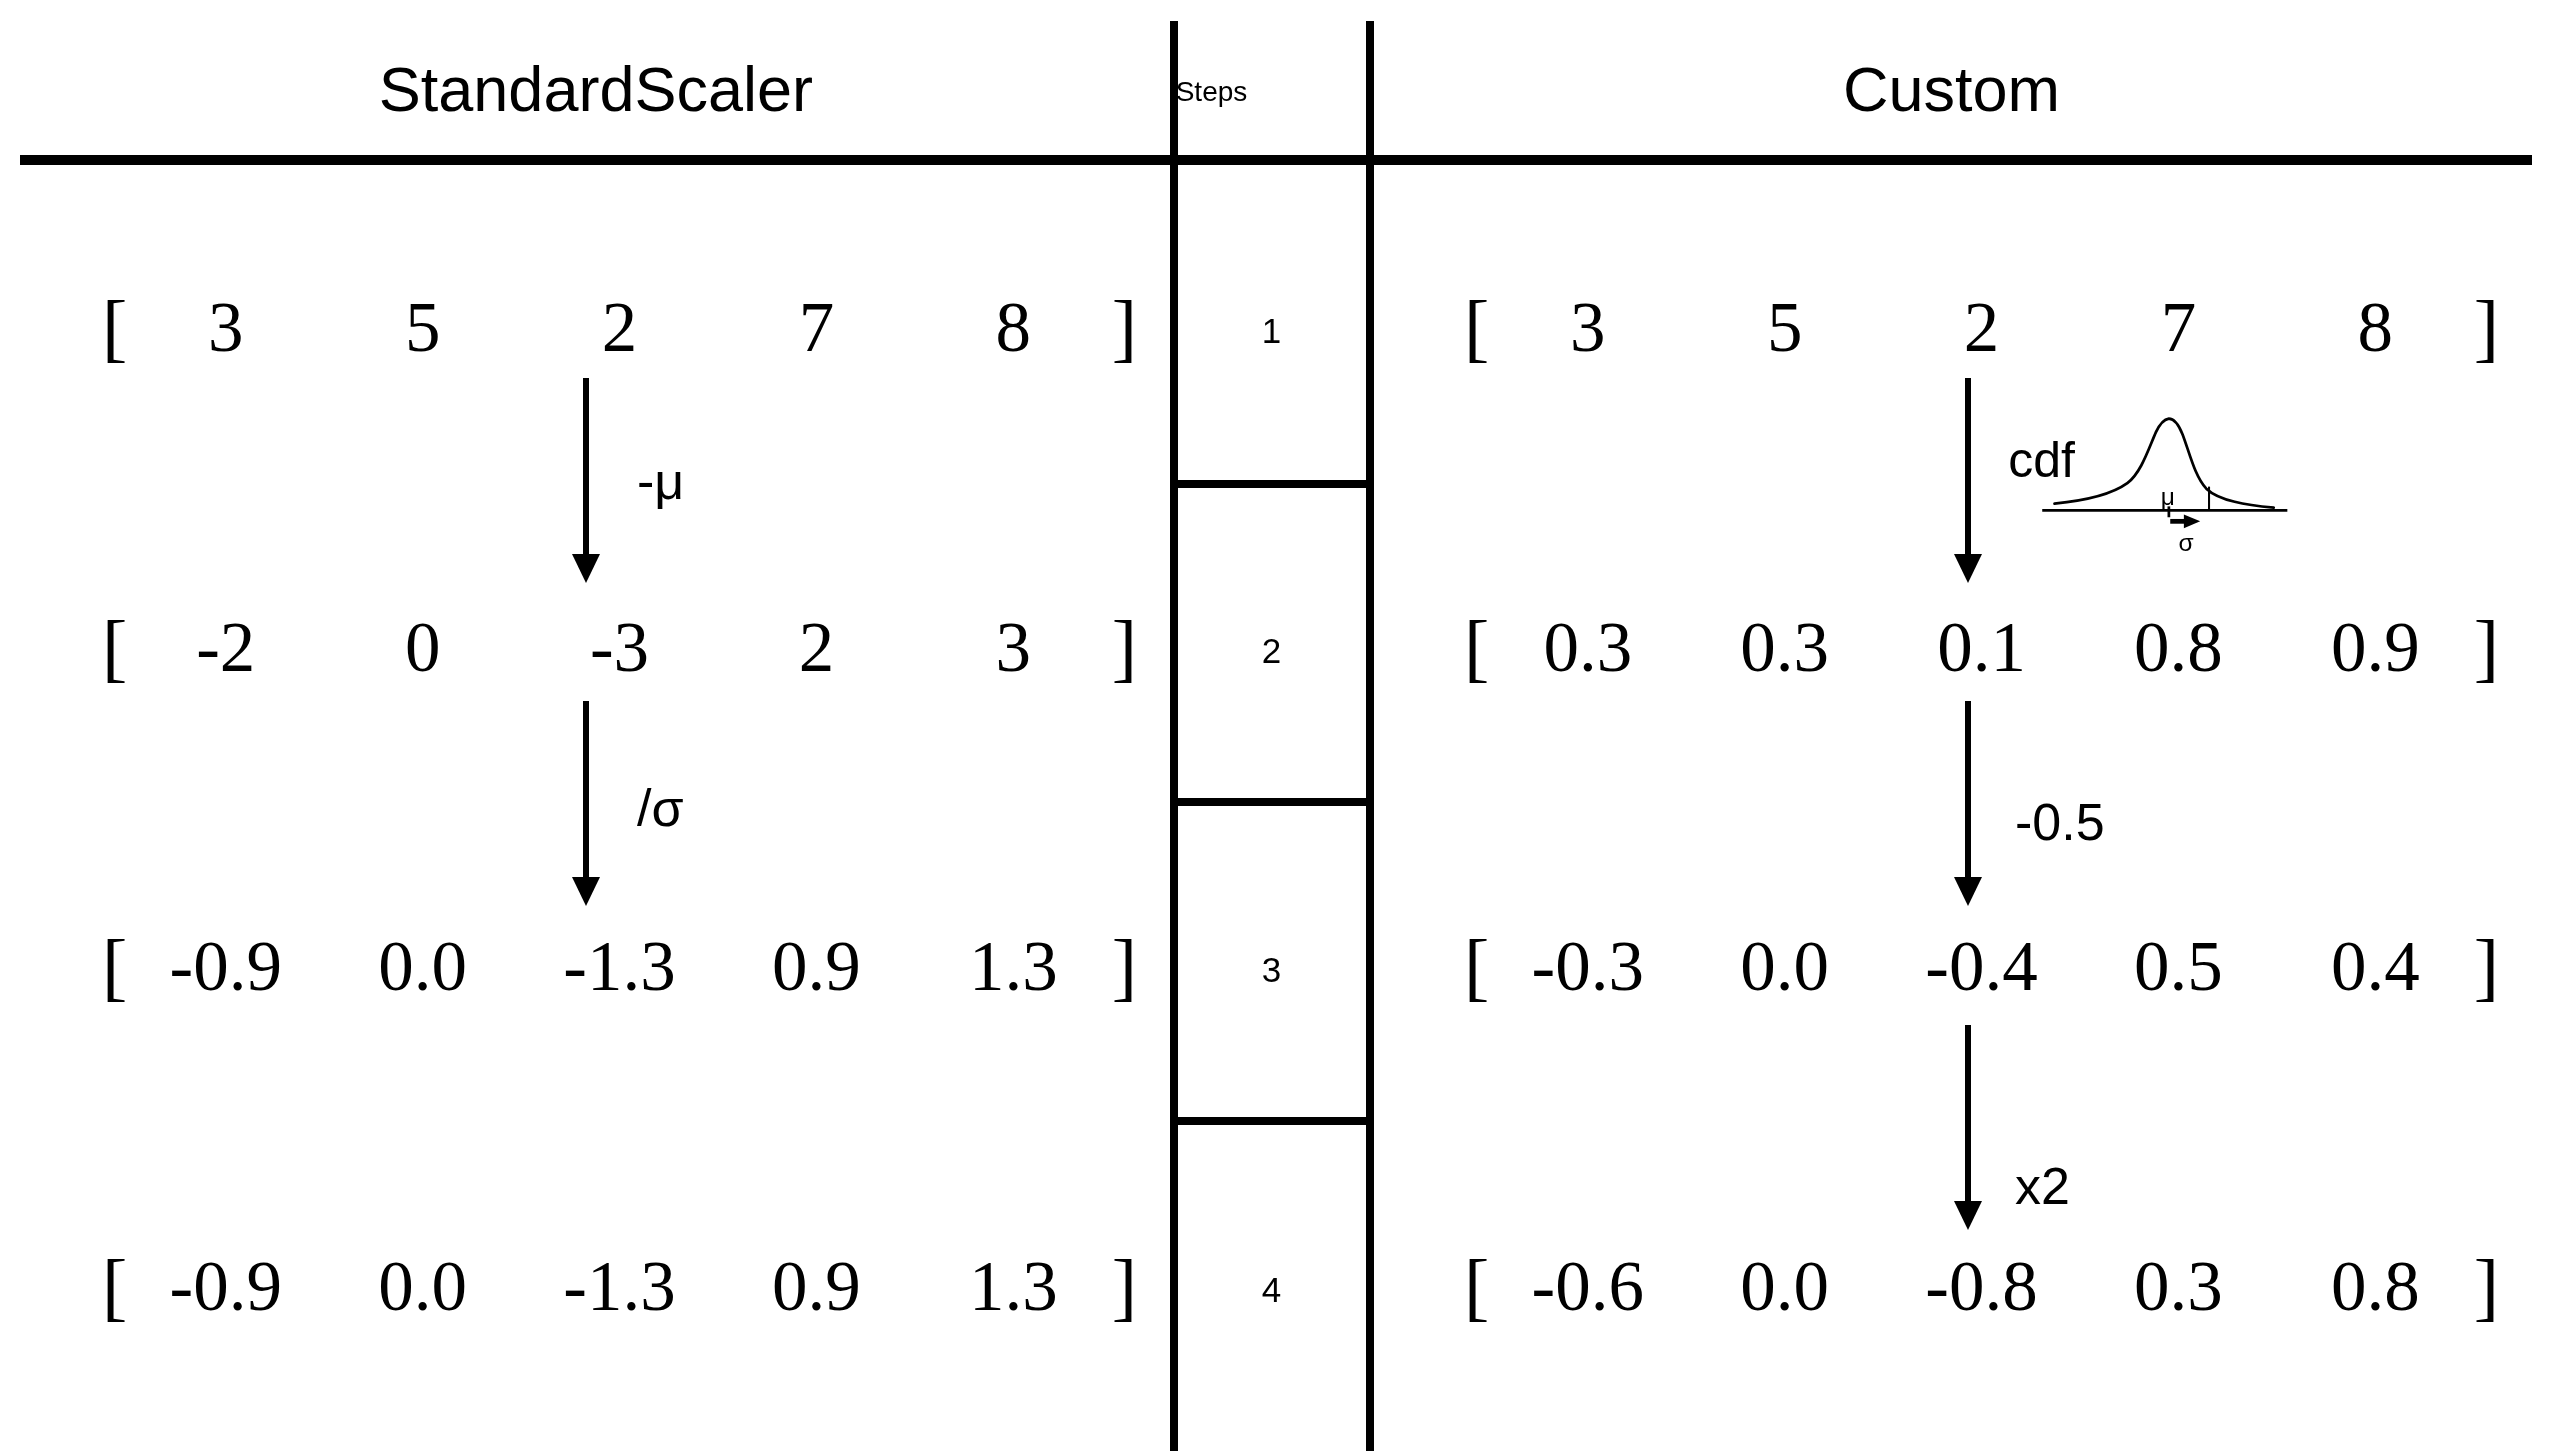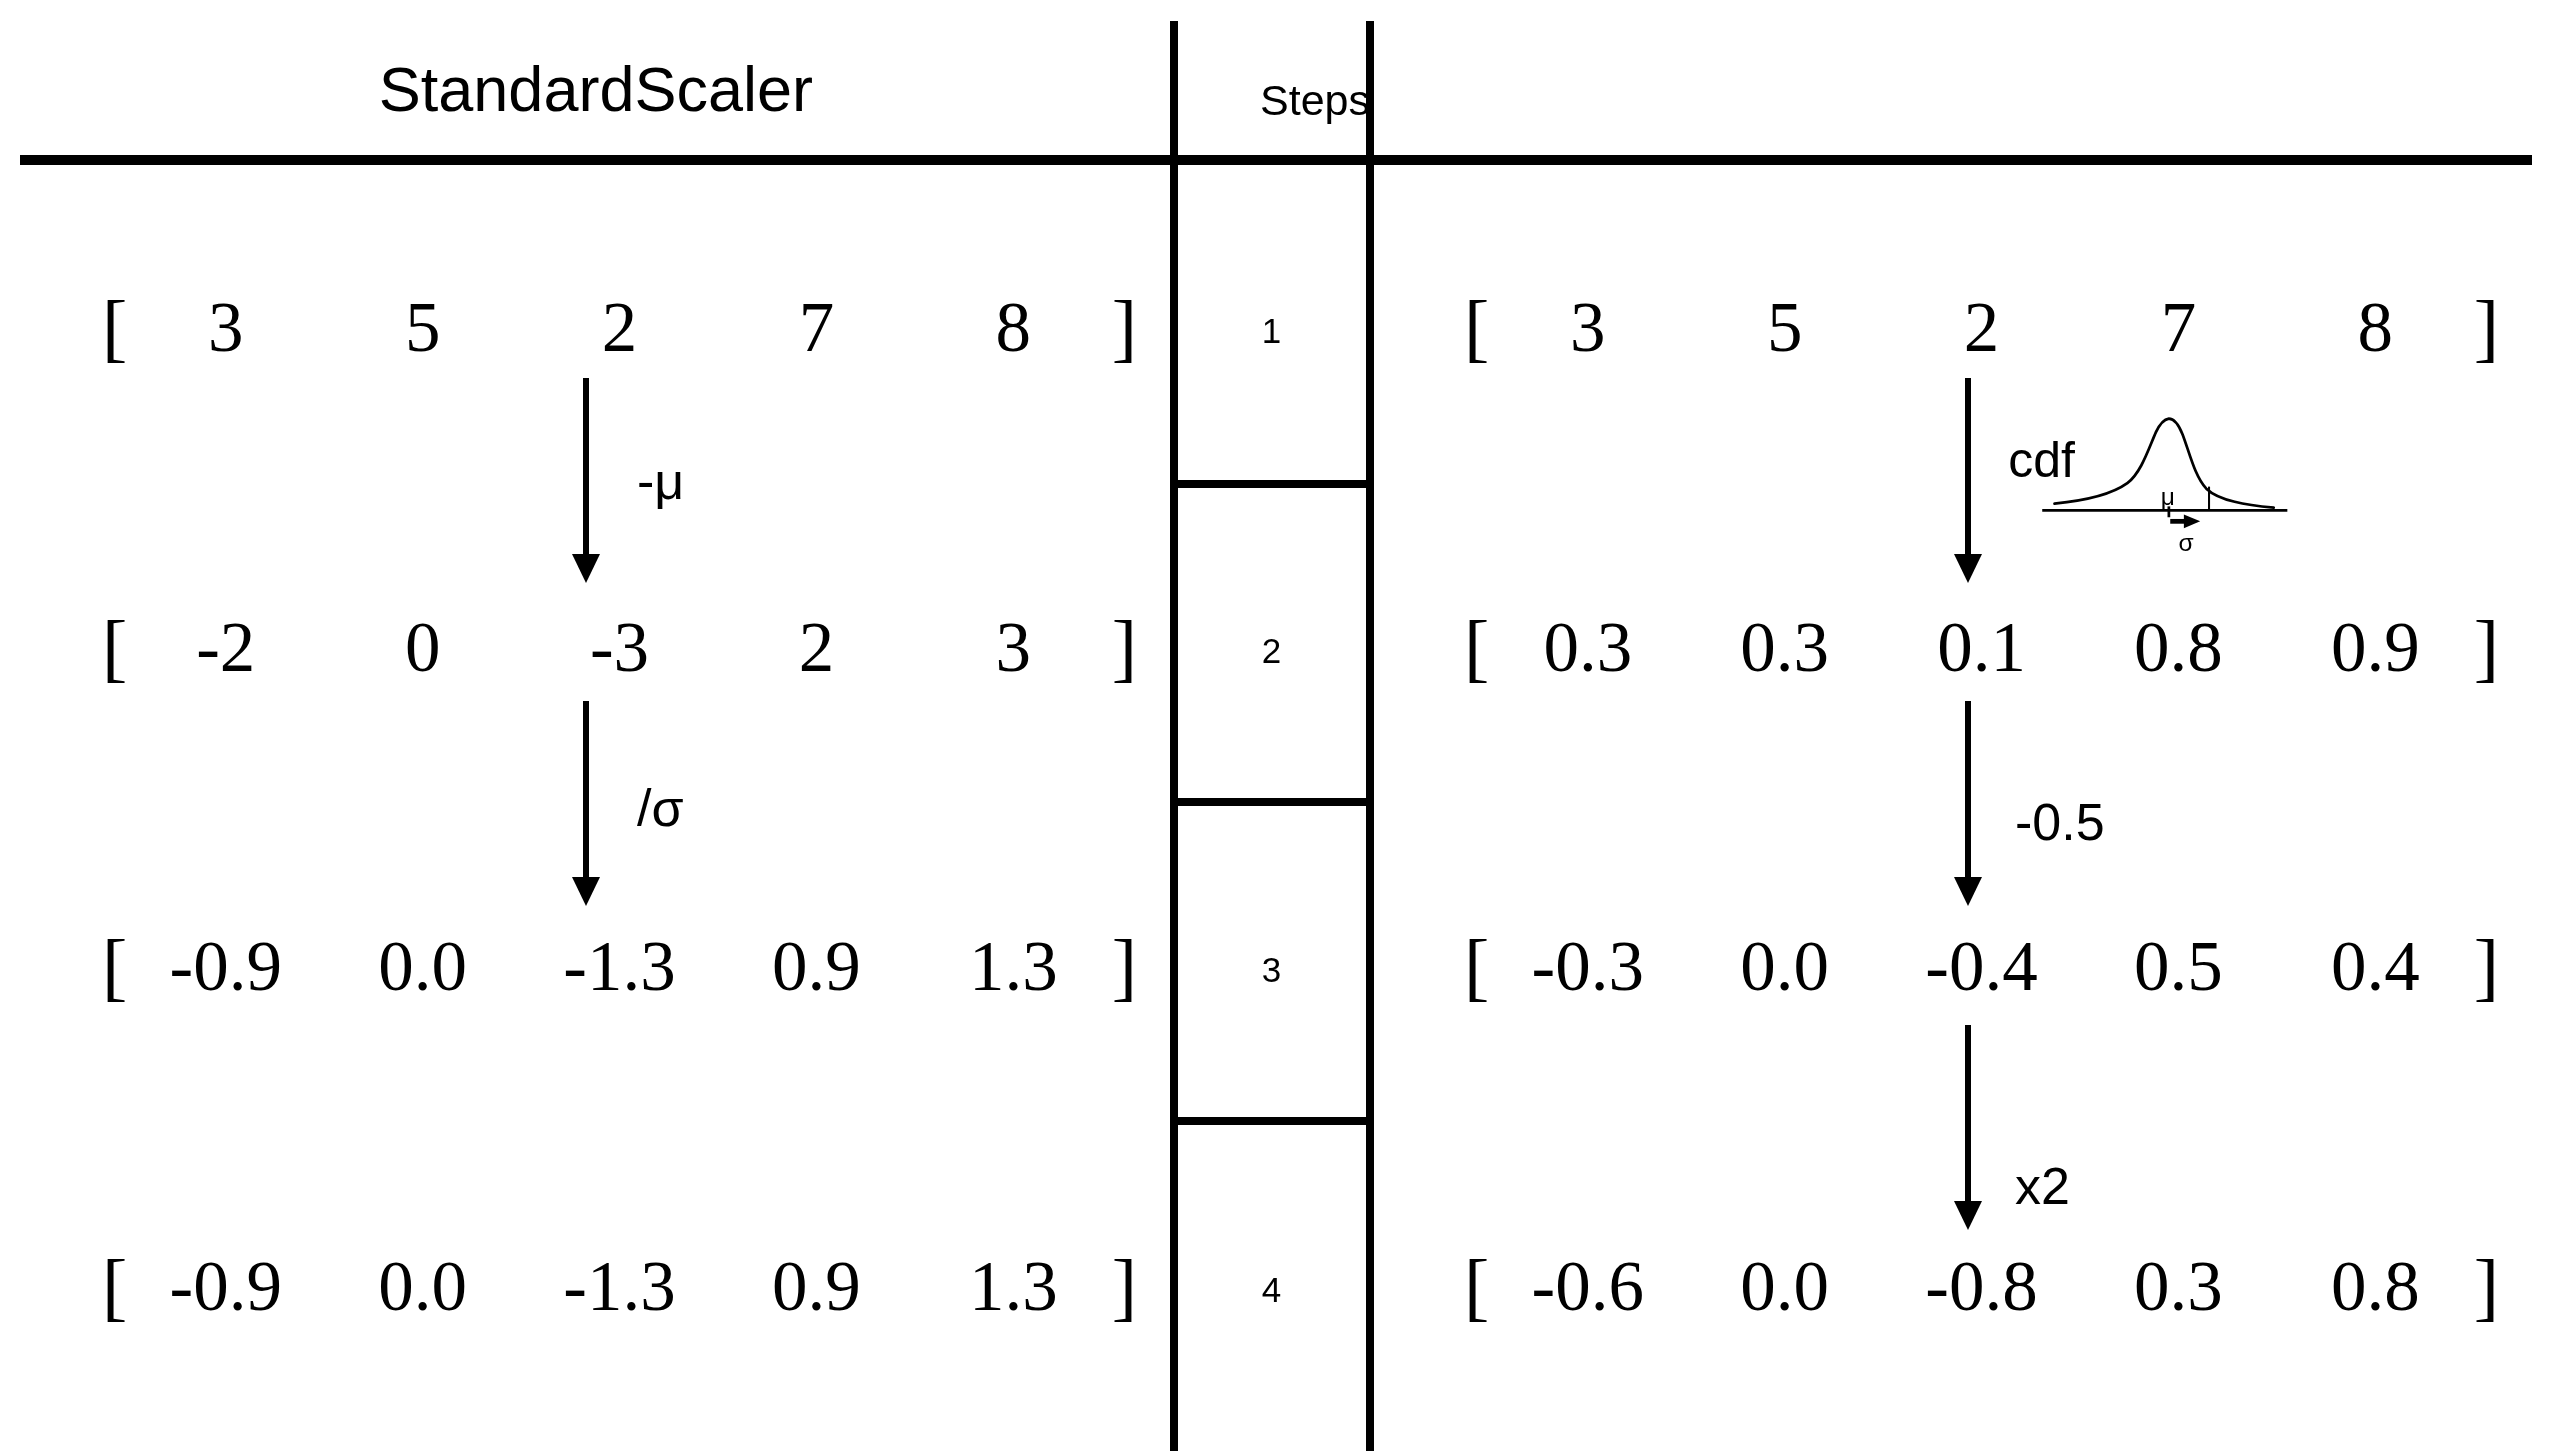--- a/index.html
+++ b/index.html
@@ -59,25 +59,24 @@
     width: 1151px;
     font-size: 63px;
   }
   .col-header.custom {
     left: 1370px;
     top: 53px;
     width: 1163px;
     font-size: 63px;
   }
   .col-header.steps {
-    left: 1173px;
+    left: 1113px;
     top: 76px;
     width: 197px;
-    font-size: 43px;
-    text-align: right;
+    font-size: 28px;
   }
 
   
   .step-number {
     position: absolute;
     left: 1173px;
     width: 197px;
     text-align: center;
     font-family: "Liberation Sans", "DejaVu Sans", sans-serif;
     font-size: 35px;
@@ -165,20 +164,21 @@
   <div class="hrule-top"></div>
   <div class="vline left"></div>
   <div class="vline right"></div>
 
   <div class="step-divider" style="top:480px;"></div>
   <div class="step-divider" style="top:798px;"></div>
   <div class="step-divider" style="top:1117px;"></div>
 
   <div class="col-header standardscaler">StandardScaler</div>
   <div class="col-header steps">Steps</div>
+  <div class="col-header custom">Custom</div>
 
   <div class="step-number" style="top:313px;">1</div>
   <div class="step-number" style="top:633px;">2</div>
   <div class="step-number" style="top:952px;">3</div>
   <div class="step-number" style="top:1272px;">4</div>
 
   <div class="value-row left" style="top:286px;">
     <span class="bracket">[</span>
     <span class="cell">3</span>
     <span class="cell">5</span>

